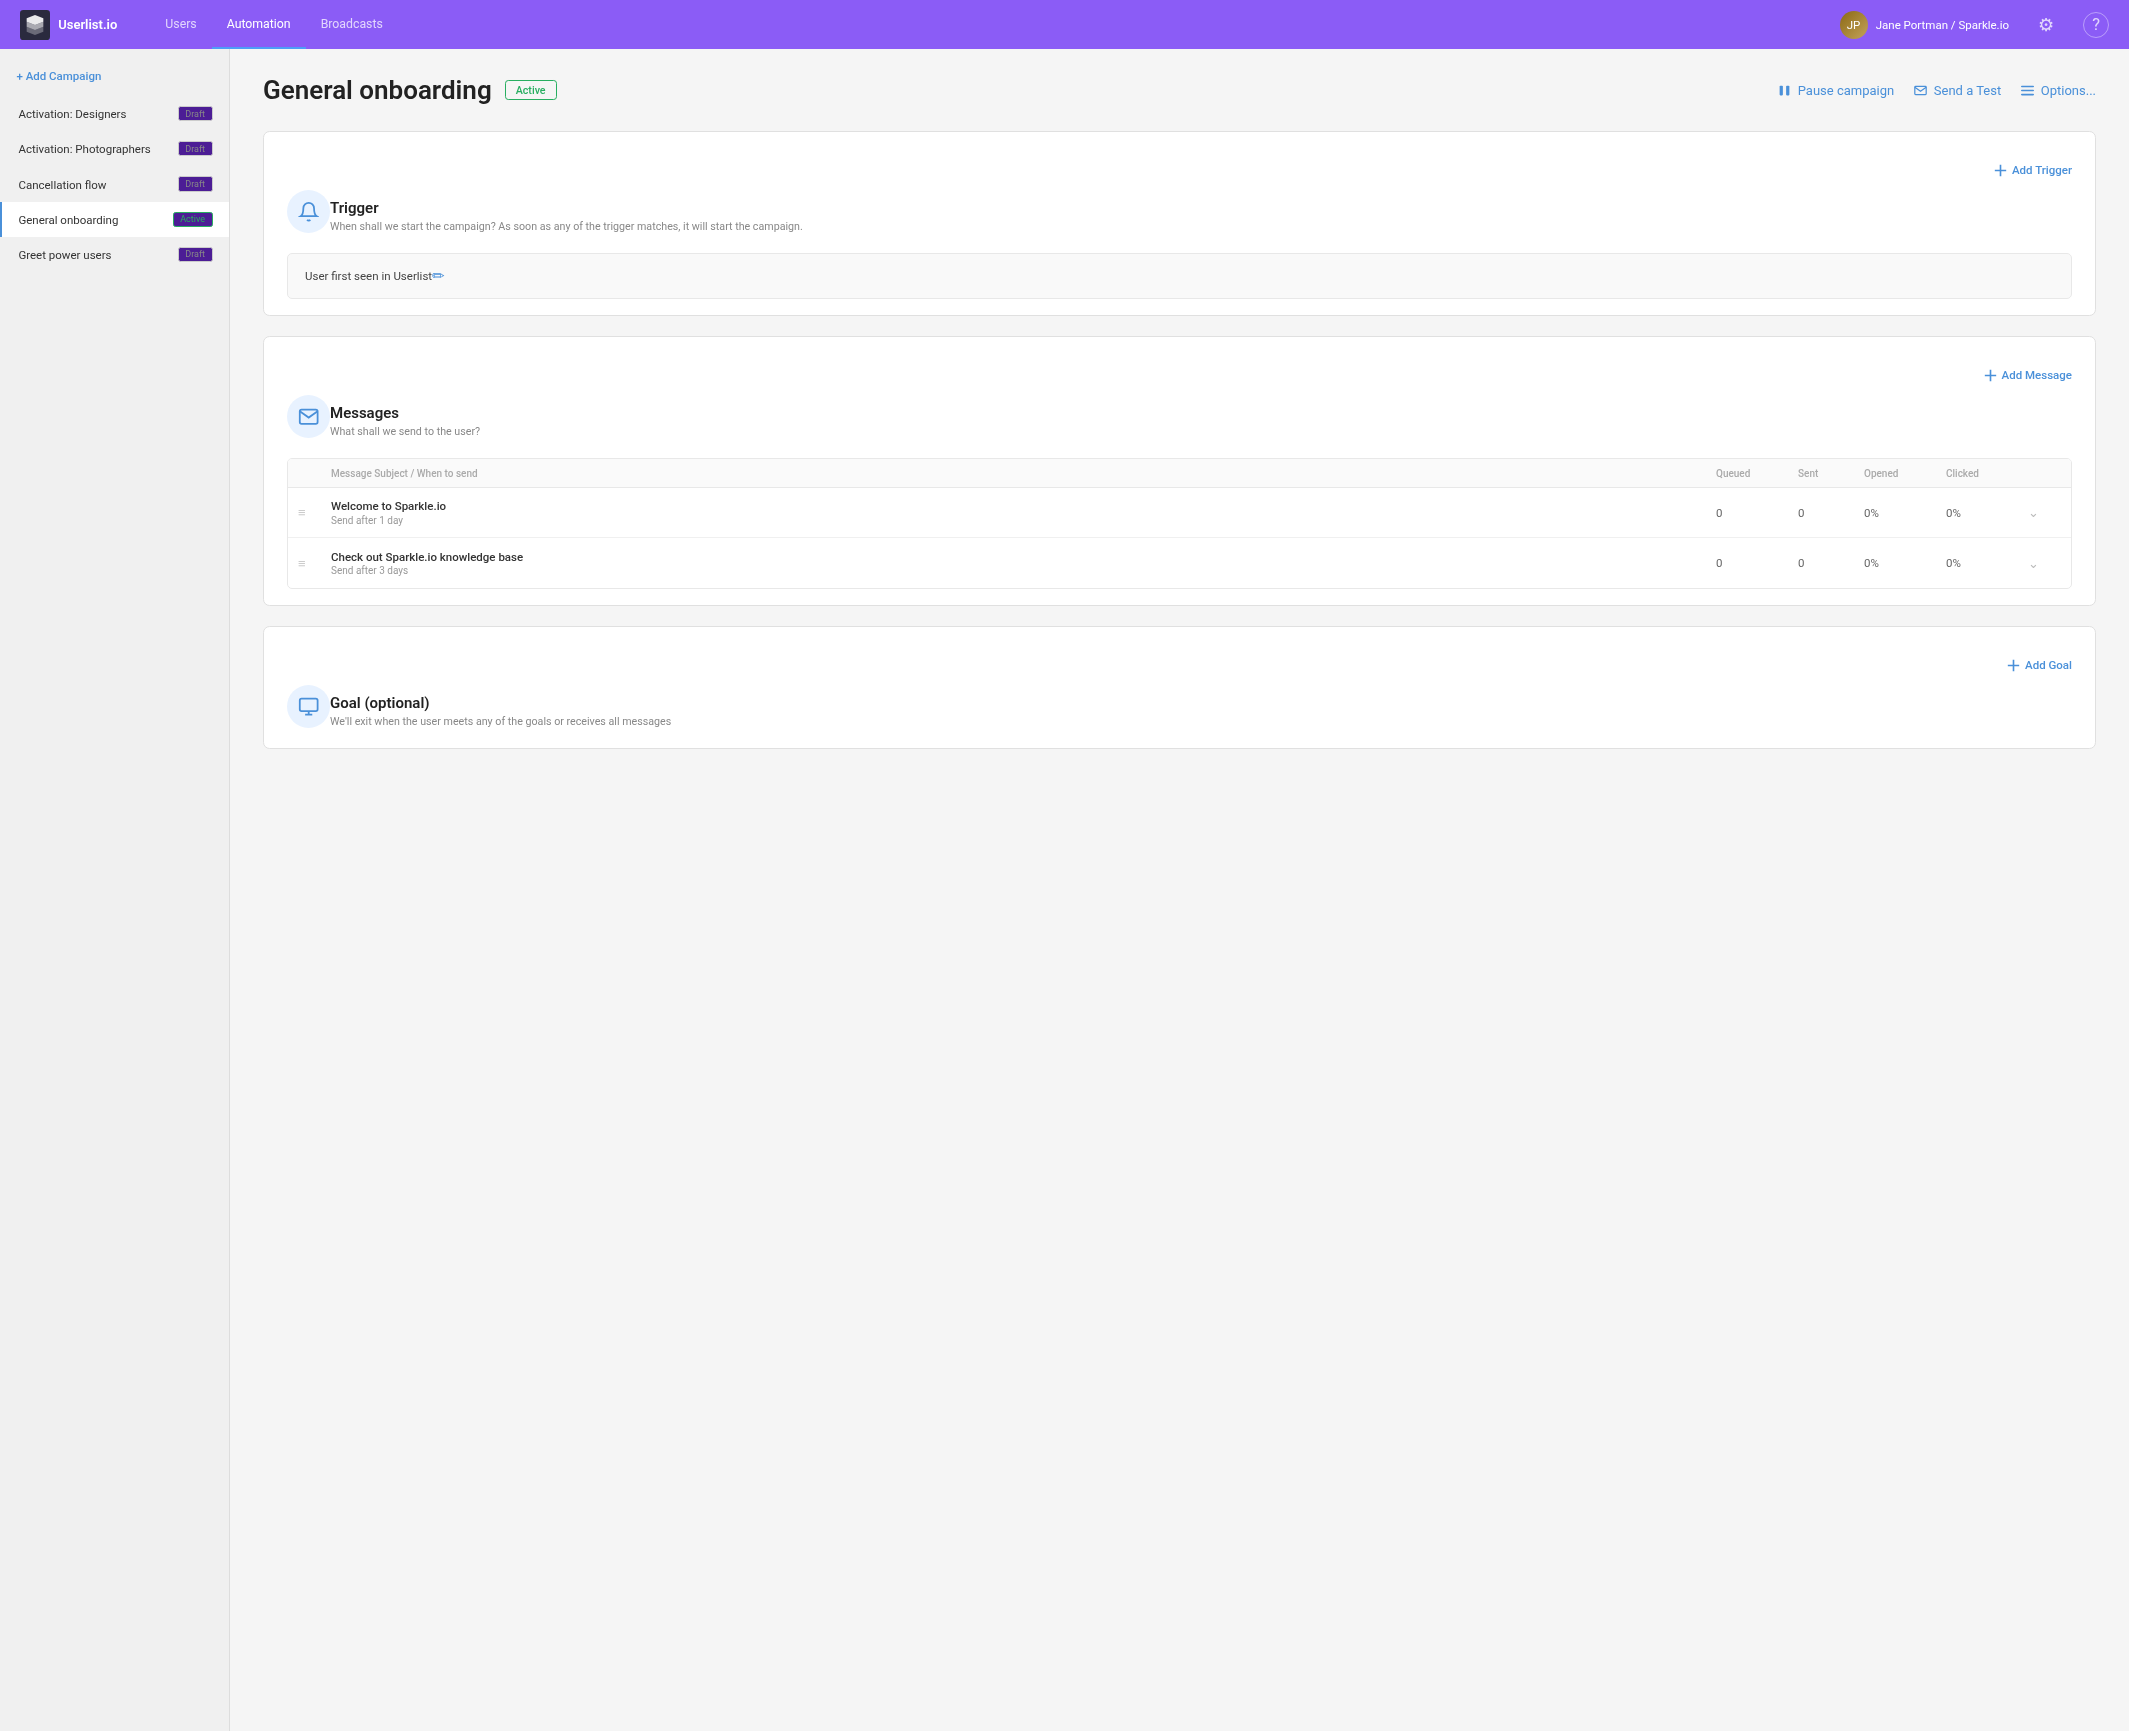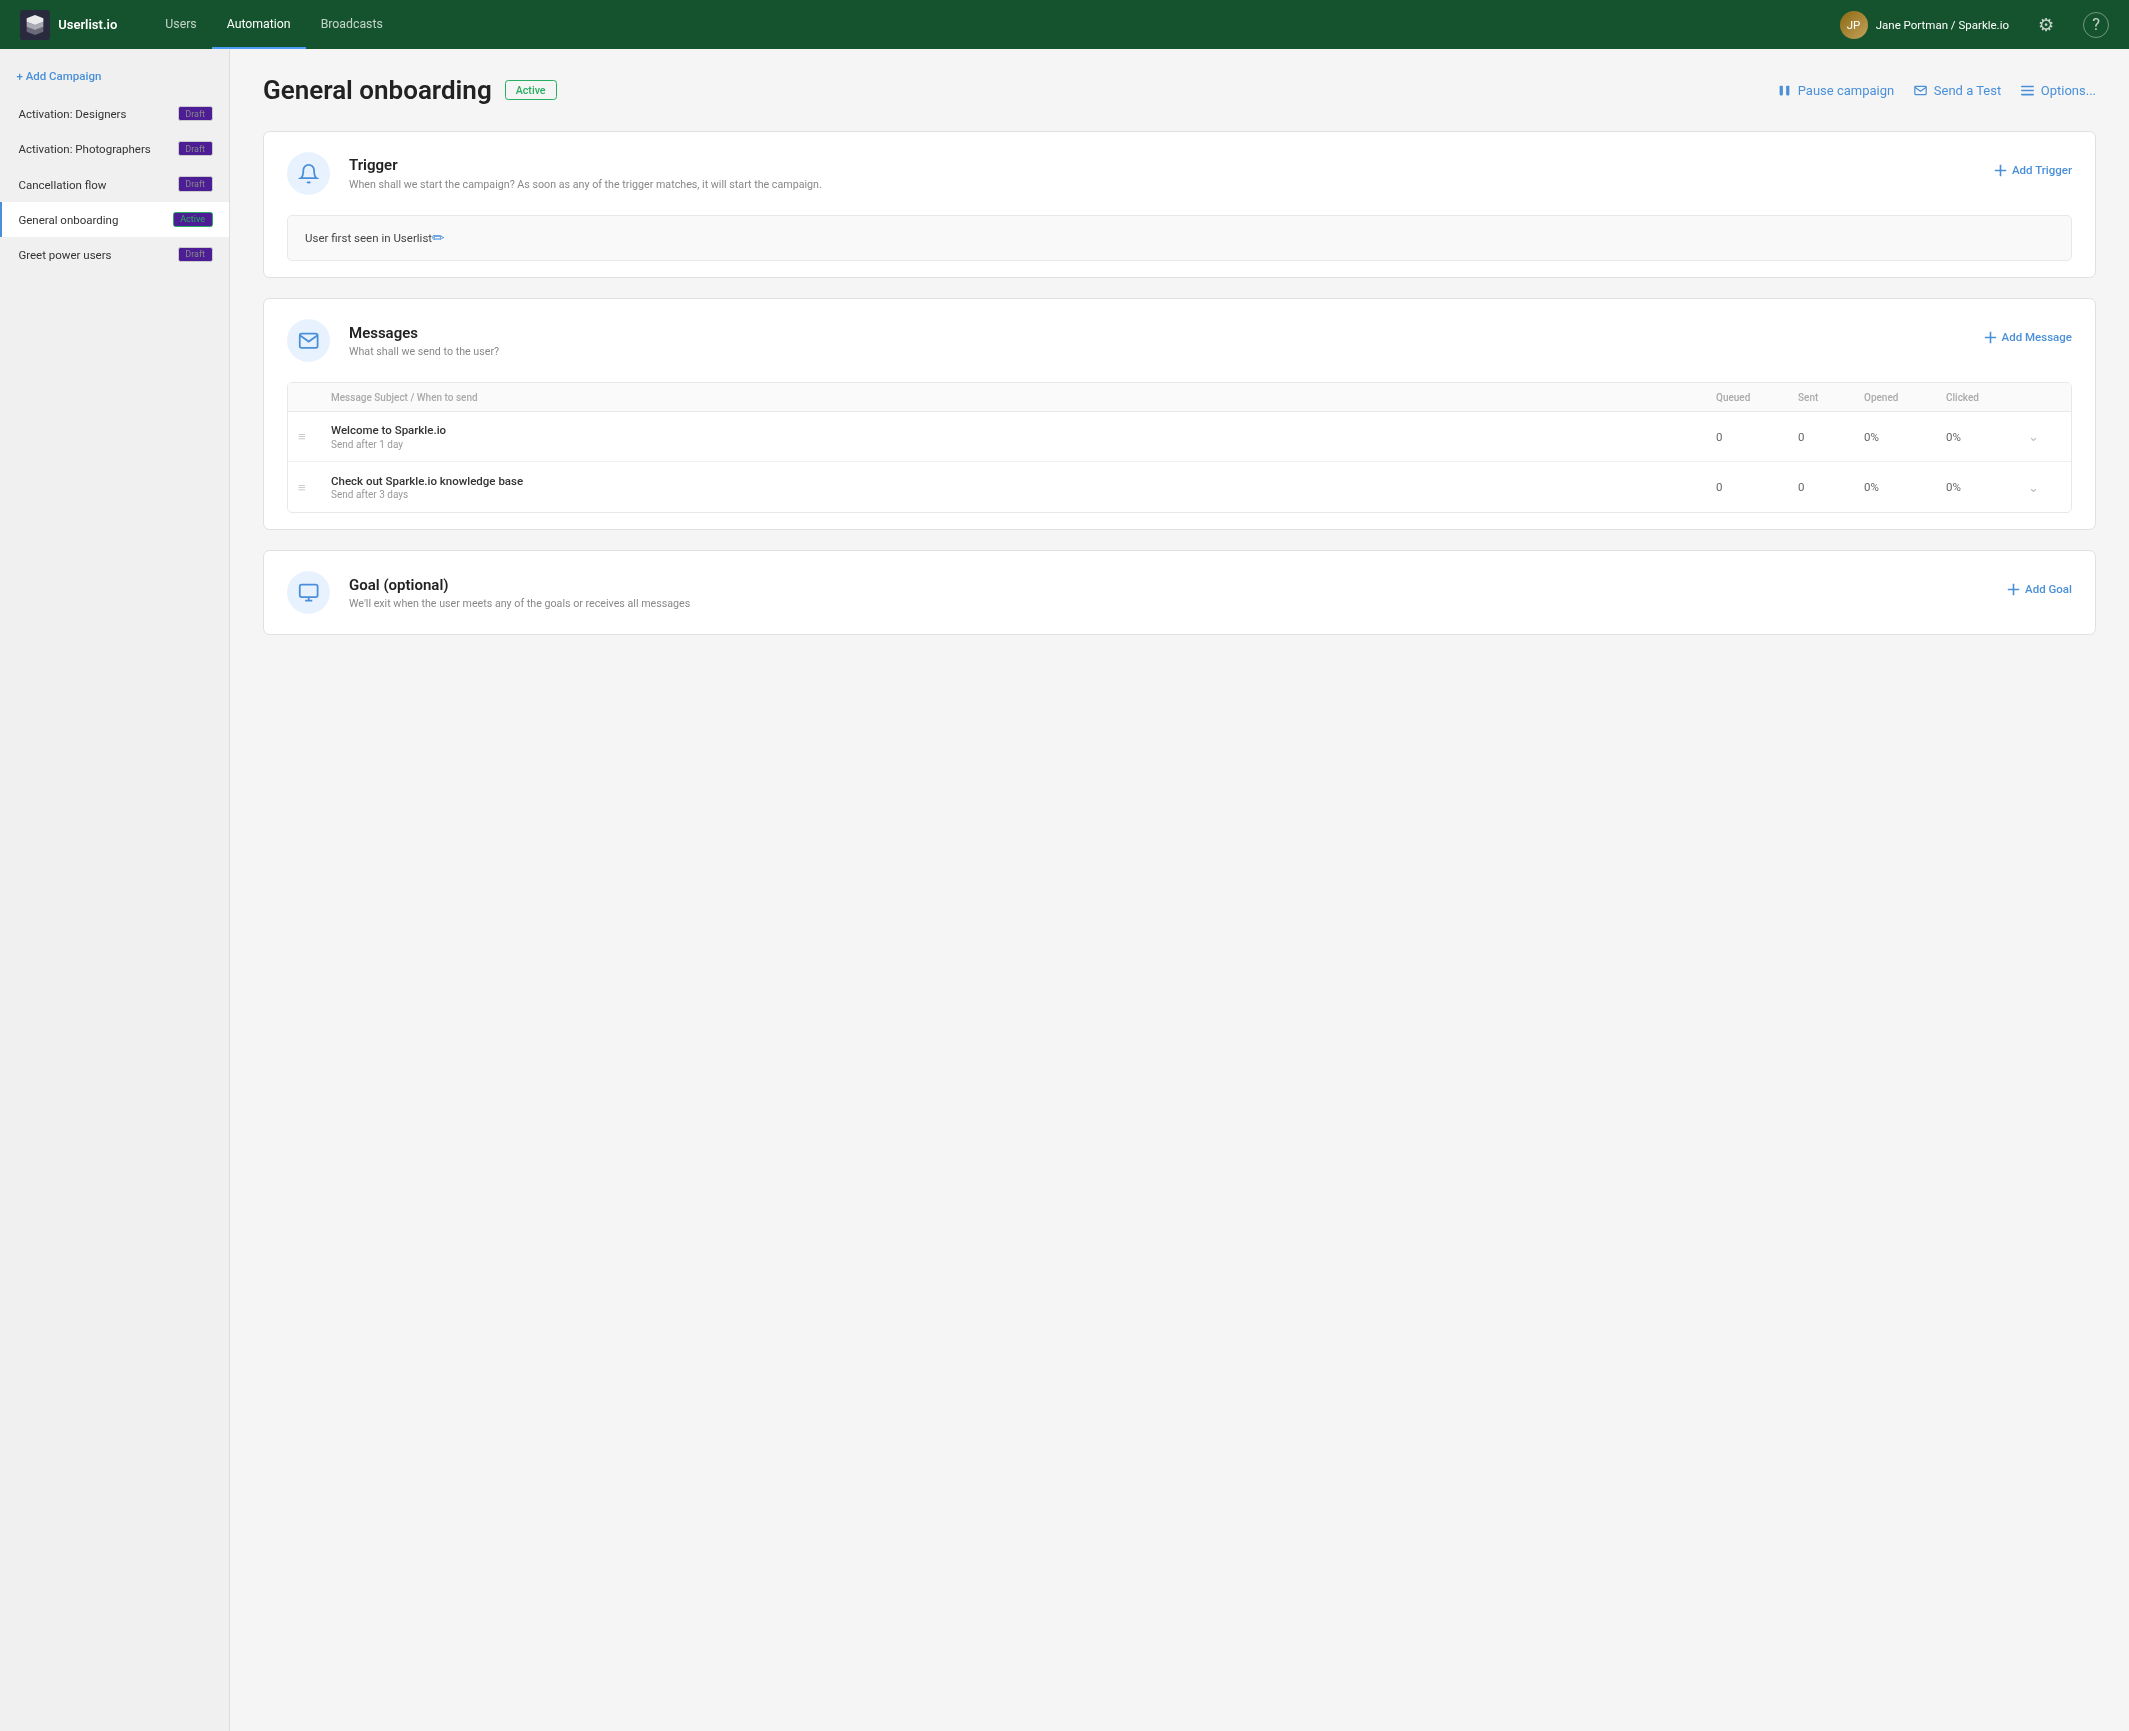--- a/index.html
+++ b/index.html
@@ -1,20 +1,20 @@
 <!DOCTYPE html>
 <html style="font-size:13px"><head>
   <meta charset="utf-8">
   <style>
     * { box-sizing: border-box; margin: 0; padding: 0; }
     body { font-family: -apple-system, BlinkMacSystemFont, 'Segoe UI', Roboto, sans-serif; background: #f5f5f5; color: #333; }
 
     
     .header {
-      background: #14532d;
+      background: #8b5cf6;
       display: flex;
       align-items: center;
       padding: 0 20px;
       height: 49px;
       color: white;
     }
     .header-logo {
       display: flex;
       align-items: center;
       gap: 8.2px;
@@ -202,22 +202,23 @@
       overflow: hidden;
     }
     .section-header {
       display: flex;
       align-items: flex-start;
       justify-content: space-between;
       padding: 20px 23px;
     }
     .section-header-left {
       display: flex;
-      align-items: center;
-      gap: 19px;
+      align-items: flex-end;
+      gap: 0;
+      margin-top: 38px;
     }
     .section-icon-circle {
       width: 43px;
       height: 43px;
       border-radius: 50%;
       background: #e8f2ff;
       display: flex;
       align-items: center;
       justify-content: center;
       flex-shrink: 0;

